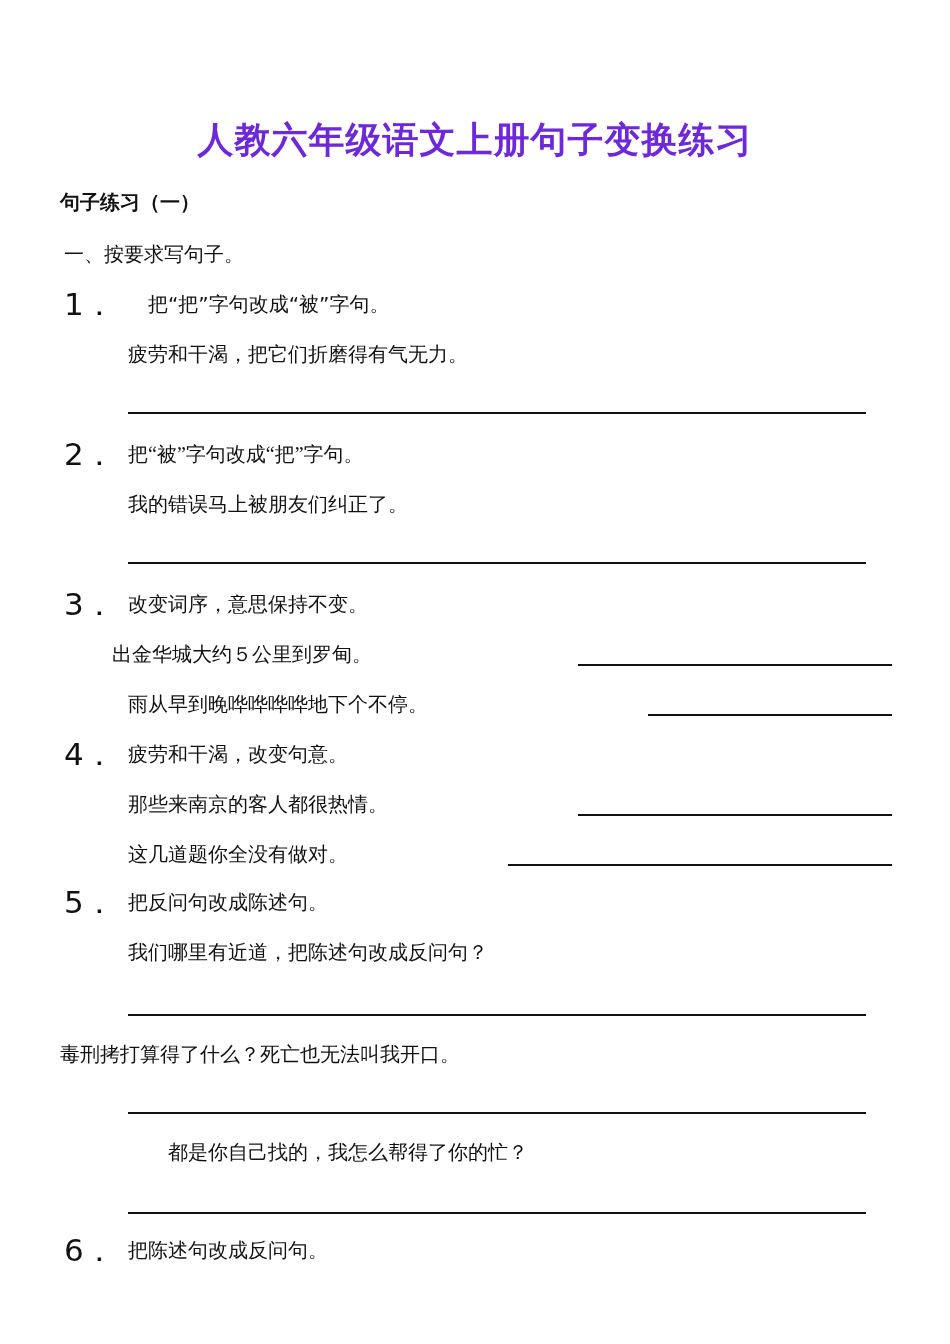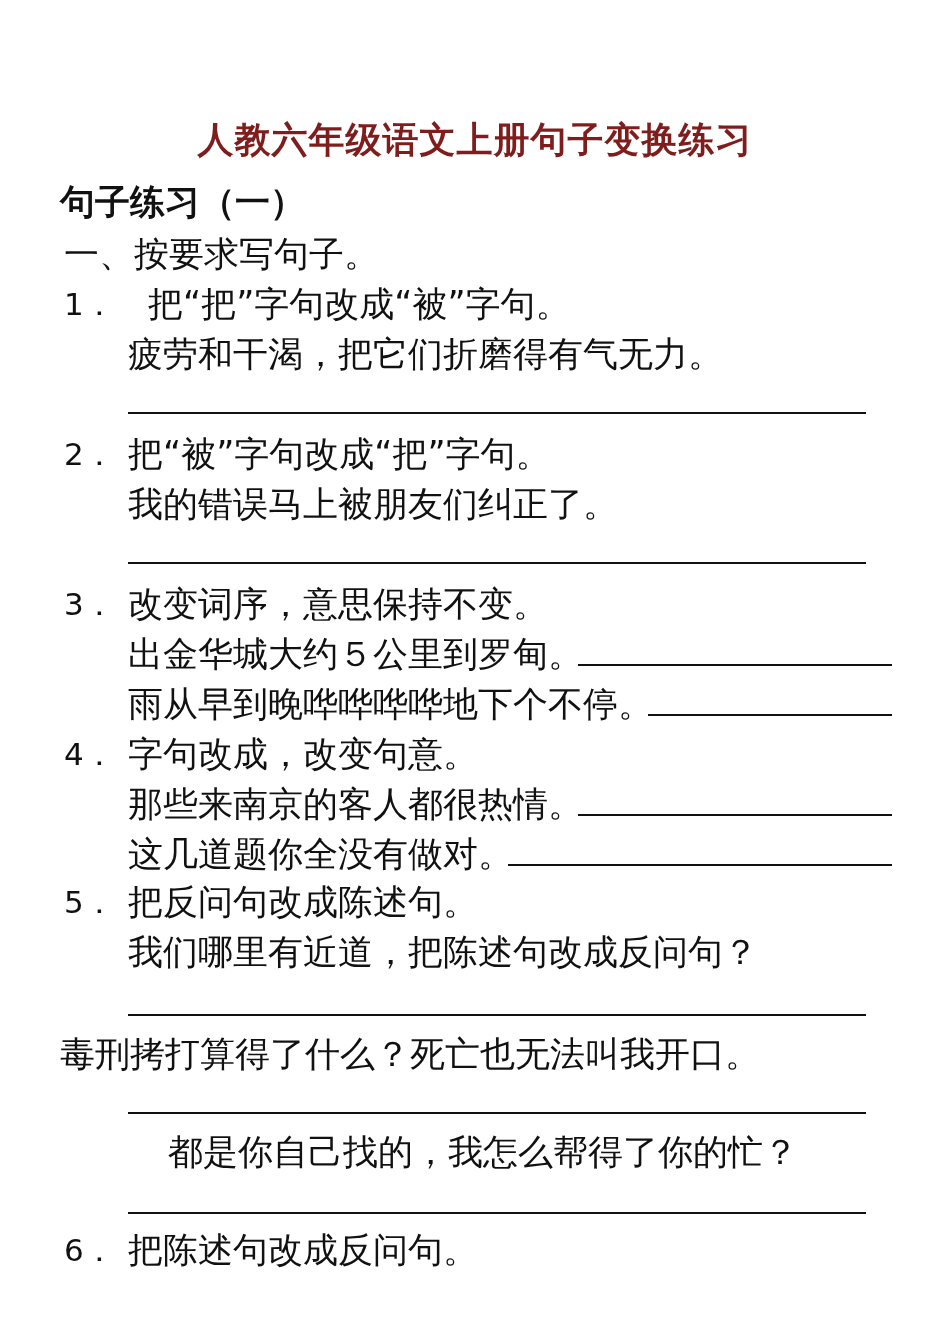--- a/index.html
+++ b/index.html
@@ -4,24 +4,24 @@
   <style>
     html, body { margin: 0; padding: 0; background: #ffffff; }
     body {
       width: 950px; height: 1344px; position: relative; overflow: hidden;
       font-family: "DejaVu Sans", "Liberation Sans", sans-serif;
       color: #111111;
     }
     .title {
       position: absolute; left: 0; width: 950px; top: 116px;
       text-align: center; font-size: 36px; font-weight: bold;
-      color: #7f1d1d; letter-spacing: 1px;
+      color: #6d28d9; letter-spacing: 1px;
     }
     .line {
-      position: absolute; font-size: 35px; line-height: 40px; white-space: nowrap;
+      position: absolute; font-size: 20px; line-height: 40px; white-space: nowrap;
     }
     .section-title { font-weight: bold; }
     .num {
       position: absolute; font-size: 31px; line-height: 40px;
     }
     .ans {
       position: absolute; height: 2px; background: #111111;
     }
   </style>
 </head>
@@ -31,33 +31,33 @@
 
 <div class="line section-title" style="left:60px;top:182px;">句子练习（一）</div>
 <div class="line" style="left:64px;top:234px;">一、按要求写句子。</div>
 
 <div class="num" style="left:64px;top:284px;"><span>1</span><span>．</span></div>
 <div class="line" style="left:128px;top:284px;margin-left:20px;">把“把”字句改成“被”字句。</div>
 <div class="line" style="left:128px;top:334px;">疲劳和干渴，把它们折磨得有气无力。</div>
 <div class="ans" style="left:128px;top:412px;width:738px;"></div>
 
 <div class="num" style="left:64px;top:434px;"><span>2</span><span>．</span></div>
-<div class="line" style="left:128px;top:434px;">把“被”字句改成“把”字句。</div>
+<div class="line" style="left:128px;top:434px;font-family:Liberation Serif, serif;">把“被”字句改成“把”字句。</div>
 <div class="line" style="left:128px;top:484px;">我的错误马上被朋友们纠正了。</div>
 <div class="ans" style="left:128px;top:562px;width:738px;"></div>
 
 <div class="num" style="left:64px;top:584px;"><span>3</span><span>．</span></div>
 <div class="line" style="left:128px;top:584px;">改变词序，意思保持不变。</div>
-<div class="line" style="left:128px;top:634px;text-align:right;">出金华城大约５公里到罗甸。</div>
+<div class="line" style="left:112px;top:634px;text-align:right;">出金华城大约５公里到罗甸。</div>
 <div class="ans" style="left:578px;top:664px;width:314px;"></div>
 <div class="line" style="left:128px;top:684px;">雨从早到晚哗哗哗哗地下个不停。</div>
 <div class="ans" style="left:648px;top:714px;width:244px;"></div>
 
 <div class="num" style="left:64px;top:734px;"><span>4</span><span>．</span></div>
-<div class="line" style="left:128px;top:734px;">字句改成，改变句意。</div>
+<div class="line" style="left:128px;top:734px;">疲劳和干渴，改变句意。</div>
 <div class="line" style="left:128px;top:784px;">那些来南京的客人都很热情。</div>
 <div class="ans" style="left:578px;top:814px;width:314px;"></div>
 <div class="line" style="left:128px;top:834px;">这几道题你全没有做对。</div>
 <div class="ans" style="left:508px;top:864px;width:384px;"></div>
 
 <div class="num" style="left:64px;top:882px;"><span>5</span><span>．</span></div>
 <div class="line" style="left:128px;top:882px;">把反问句改成陈述句。</div>
 <div class="line" style="left:128px;top:932px;">我们哪里有近道，把陈述句改成反问句？</div>
 <div class="ans" style="left:128px;top:1014px;width:738px;"></div>
 <div class="line" style="left:60px;top:1034px;">毒刑拷打算得了什么？死亡也无法叫我开口。</div>

